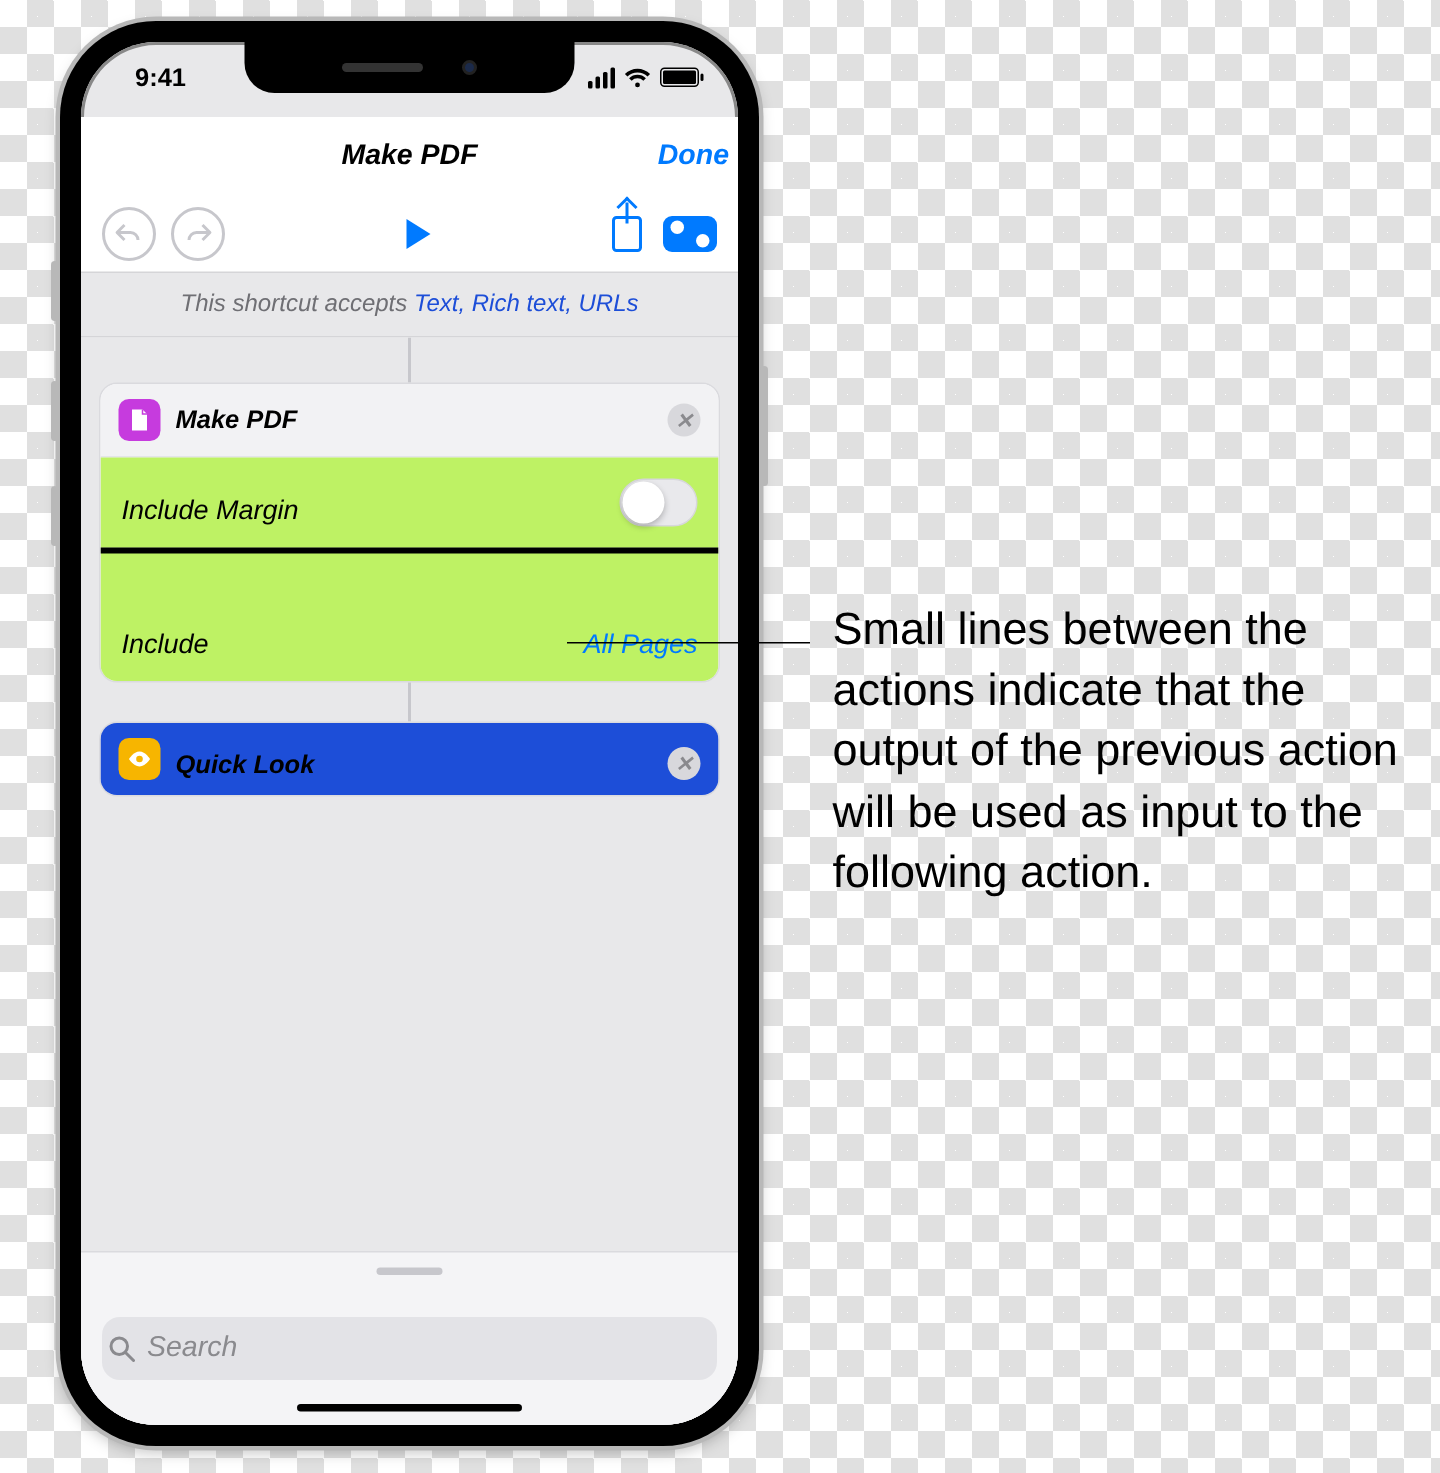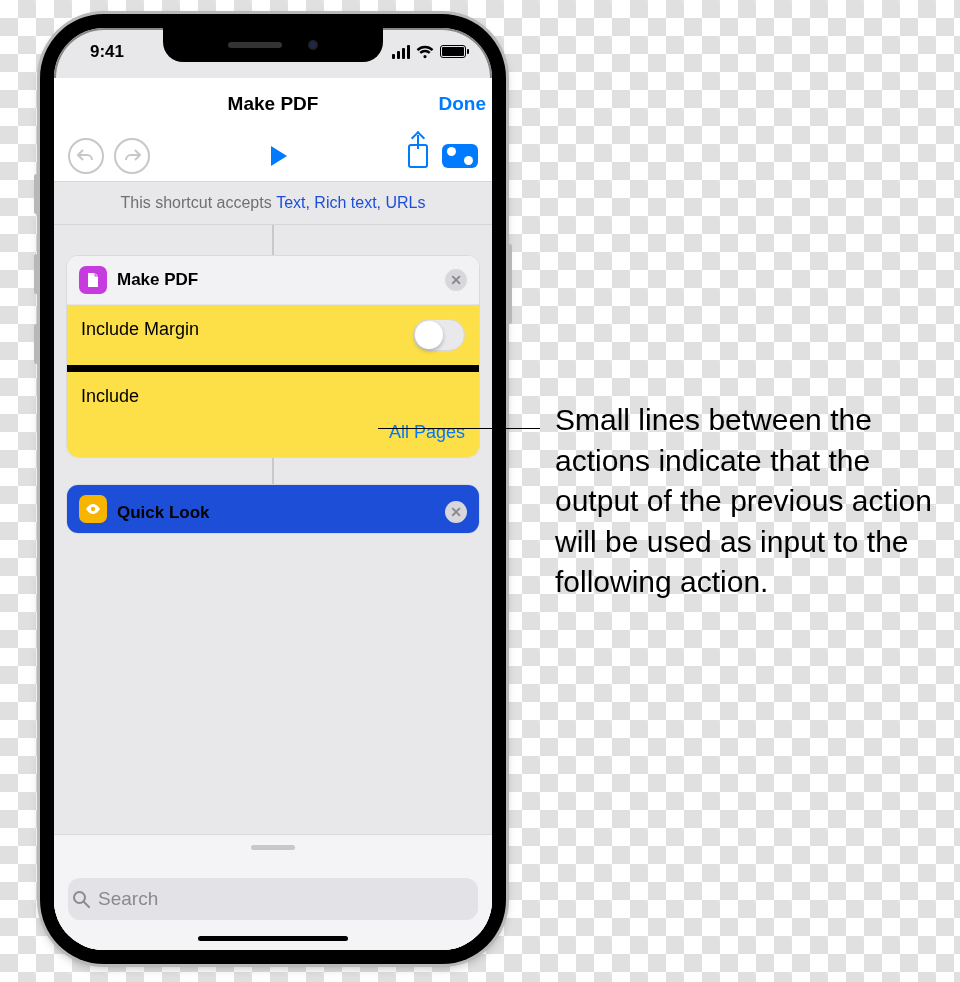--- a/index.html
+++ b/index.html
@@ -65,21 +65,21 @@
   }
   .status-right { display: flex; align-items: center; gap: 6px; }
   .signal-bars { display: flex; align-items: flex-end; gap: 2px; }
   .signal-bars span { width: 3px; background: #000; border-radius: 1px; }
   .signal-bars span:nth-child(1){height:5px;} .signal-bars span:nth-child(2){height:8px;}
   .signal-bars span:nth-child(3){height:11px;} .signal-bars span:nth-child(4){height:14px;}
   .battery { width: 26px; height: 13px; border: 1.5px solid #000; border-radius: 3px; position: relative; }
   .battery::after { content:""; position:absolute; right:-4px; top:3px; width:2px; height:5px; background:#000; border-radius:1px; }
   .battery-fill { position:absolute; left:1px; top:1px; bottom:1px; right:1px; background:#000; border-radius:1px; }
 
-  .content { position: absolute; top: 50px; left:0; right:0; bottom:0; display:flex; flex-direction:column; background:#fff; }
+  .content { position: absolute; top: 50px; left:0; right:0; bottom:0; display:flex; flex-direction:column; background:#fff;font-style:italic; }
   .nav-title-row { display:flex; align-items:center; justify-content:center; height:52px; position:relative; background:#fff; }
   .nav-title-row .title { font-weight:600; font-size:19px; }
   .nav-title-row .done  { position:absolute; right:6px; color:#007aff; font-weight:600; font-size:19px; }
   .toolbar {
     display:flex; align-items:center; height:52px; padding:0 14px;
     background:#fff; border-bottom:1px solid #d5d5d8;
   }
   .tb-group-left { display:flex; gap:10px; }
   .tb-btn { width:36px; height:36px; border-radius:50%; border:2px solid #c7c7cc; display:flex; align-items:center; justify-content:center; color:#c7c7cc; }
   .tb-center { flex:1; display:flex; justify-content:center; }
@@ -101,22 +101,22 @@
 
   .card { background:#fafafa; border:1px solid #dadade; border-radius:12px; overflow:hidden; }
   .card-header { display:flex; align-items:center; padding:10px 12px; gap:10px; background:#f2f2f4; border-bottom:1px solid #e4e4e8; }
   .card-header.plain { background:#1d4ed8; border-bottom:none;align-items:flex-end; }
   .action-icon { width:28px; height:28px; border-radius:7px; display:flex; align-items:center; justify-content:center; }
   .action-icon svg { width:16px; height:16px; }
   .icon-pdf { background:#c63bde; }
   .icon-ql  { background:#f7b500; }
   .action-title { font-weight:600; font-size:17px; flex:1; }
   .close-x { width:22px; height:22px; border-radius:50%; background:#d8d8dc; color:#8a8a8e; display:flex; align-items:center; justify-content:center; font-size:14px; font-weight:700; }
-  .row { display:flex; align-items:flex-start; justify-content:space-between; padding:14px 14px; background:#fde047; font-size:18px; }
-  .row + .row { border-top:7px solid #000000; }
+  .row { display:flex; align-items:flex-end; justify-content:space-between; padding:14px 14px; background:#bef264; font-size:18px; }
+  .row + .row { border-top:4px solid #000000; }
   .row .value-link { color:#007aff;margin-top:36px; }
   .ios-toggle { width:52px; height:32px; background:#e9e9ec; border-radius:16px; border:1px solid #d7d7db; position:relative; }
   .ios-toggle::after { content:""; position:absolute; left:1px; top:1px; width:28px; height:28px; background:#fff; border-radius:50%; box-shadow:0 2px 4px rgba(0,0,0,.25); }
 
   .search-area { position:absolute; left:0; right:0; bottom:0; padding:10px 14px 30px 14px; background:#f4f4f6; border-top:1px solid #dadade; }
   .grabber { width:44px; height:5px; background:#c7c7cc; border-radius:3px; margin:0 auto 10px; }
   .search-field { display:flex; align-items:center; gap:8px; background:#e3e3e7; border-radius:12px; padding:10px 4px; color:#8a8a8e; font-size:19px;margin-top:28px; }
   .home-indicator { position:absolute; bottom:9px; left:50%; transform:translateX(-50%); width:150px; height:5px; background:#000; border-radius:3px; z-index:30; }
 
   .callout-line { position:absolute; left:378px; top:428px; width:162px; height:1px; background:#000; }

